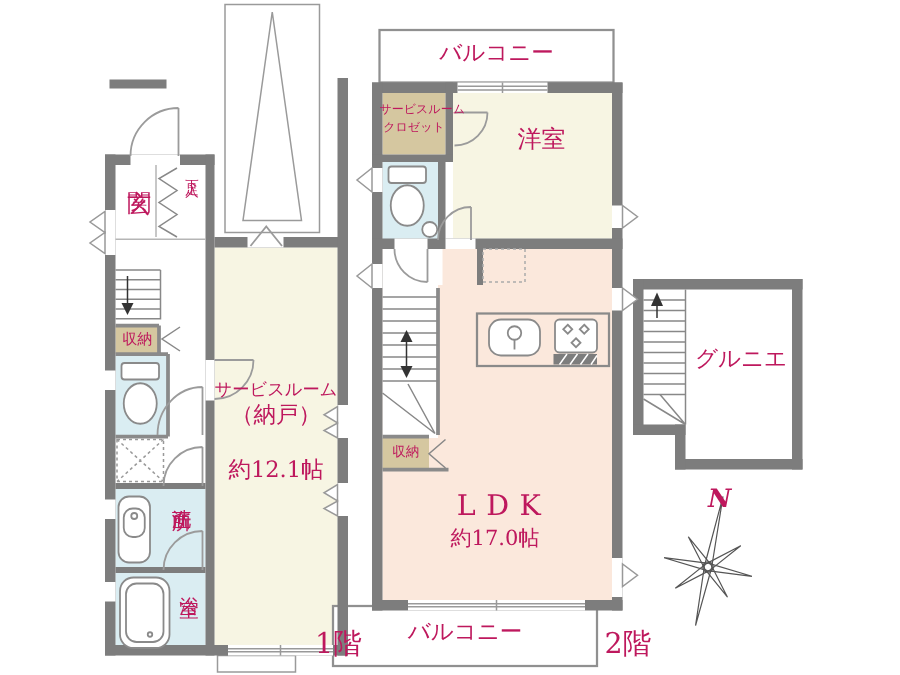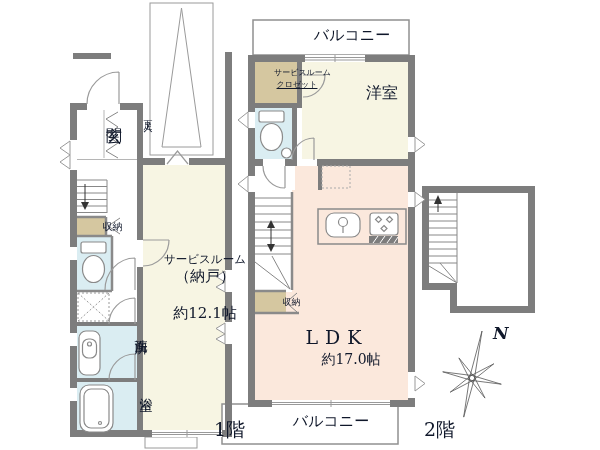--- a/index.html
+++ b/index.html
@@ -1,19 +1,19 @@
 <!DOCTYPE html>
 <html><head>
 <meta charset="utf-8">
 <style>
   html,body{margin:0;padding:0;background:#fff;}
   #plan{position:relative;width:600px;height:450px;background:#ffffff;overflow:hidden;
         font-family:"DejaVu Serif","Liberation Serif",serif;color:#1c1c1c;}
   #plan svg{position:absolute;left:0;top:0;}
-  .lbl{position:absolute;line-height:1.12;white-space:nowrap;color:#0f172a;padding-left:21px;}
+  .lbl{position:absolute;line-height:1.12;white-space:nowrap;color:#be185d;}
   .ctr{text-align:center;white-space:nowrap;}
   .vtext{writing-mode:vertical-rl;text-orientation:upright;letter-spacing:1px;}
   .f15{font-size:15px;} .f16{font-size:16px;} .f13{font-size:13px;} .f12{font-size:11.5px;}
   .f10{font-size:10px;} .f9{font-size:9px;} .f8{font-size:8px;} .f19{font-size:19px;}
   .f14{font-size:14px;}
   .ldk{letter-spacing:7px;font-size:19px;}
   .north{font-size:17px;font-weight:bold;font-style:italic;}
 </style>
 </head>
 <body>
@@ -237,27 +237,28 @@
 </svg>
 
   <div class="lbl vtext f16" style="left:84px;top:114px;">玄関</div>
   <div class="lbl vtext f9" style="left:122px;top:113px;">下足入</div>
   <div class="lbl ctr f10" style="left:77px;top:221px;width:29px;">収納</div>
   <div class="lbl ctr f15" style="left:141px;top:268px;width:86px;">（納戸）</div>
   <div class="lbl ctr f12" style="left:141px;top:253px;width:86px;">サービスルーム</div>
   <div class="lbl ctr f15" style="left:141px;top:305px;width:86px;">約12.1帖</div>
   <div class="lbl vtext f13" style="left:112px;top:329px;">洗面所</div>
   <div class="lbl vtext f13" style="left:117px;top:387px;">浴室</div>
-  <div class="lbl f19" style="left:193px;top:419px;">1階</div>
+  <div class="lbl f19" style="left:210px;top:419px;">1階</div>
 
   <div class="lbl ctr f15" style="left:253px;top:27px;width:156px;">バルコニー</div>
   <div class="lbl ctr f8" style="left:253px;top:69px;width:46px;">サービスルーム</div>
-  <div class="lbl ctr f8" style="left:253px;top:81px;width:46px;text-decoration:underline;">クロゼット</div>
+  <div class="lbl ctr f8" style="left:253px;top:81px;width:46px;">クロゼット</div>
   <div class="lbl ctr f16" style="left:302px;top:84px;width:118px;">洋室</div>
   <div class="lbl ctr f9" style="left:255px;top:297px;width:31px;">収納</div>
-  <div class="lbl ctr ldk" style="left:264px;top:327px;width:104px;">LDK</div>
+  <div class="lbl ctr ldk" style="left:284px;top:327px;width:104px;">LDK</div>
   <div class="lbl ctr f14" style="left:280px;top:352px;width:100px;">約17.0帖</div>
   <div class="lbl ctr f15" style="left:222px;top:413px;width:176px;">バルコニー</div>
   <div class="lbl f19" style="left:403px;top:419px;text-align:right;">2階</div>
 
+  <div class="lbl ctr f15" style="left:455px;top:231px;width:78px;">グルニエ</div>
 
   <div class="lbl north" style="left:472px;top:324px;">N</div>
 </div>
 
 </body></html>

